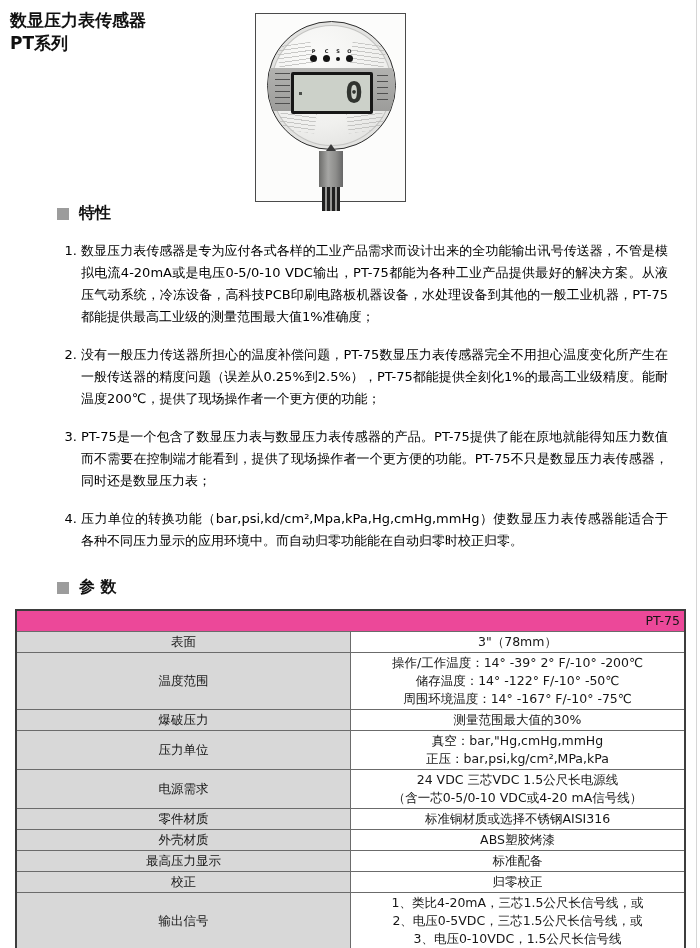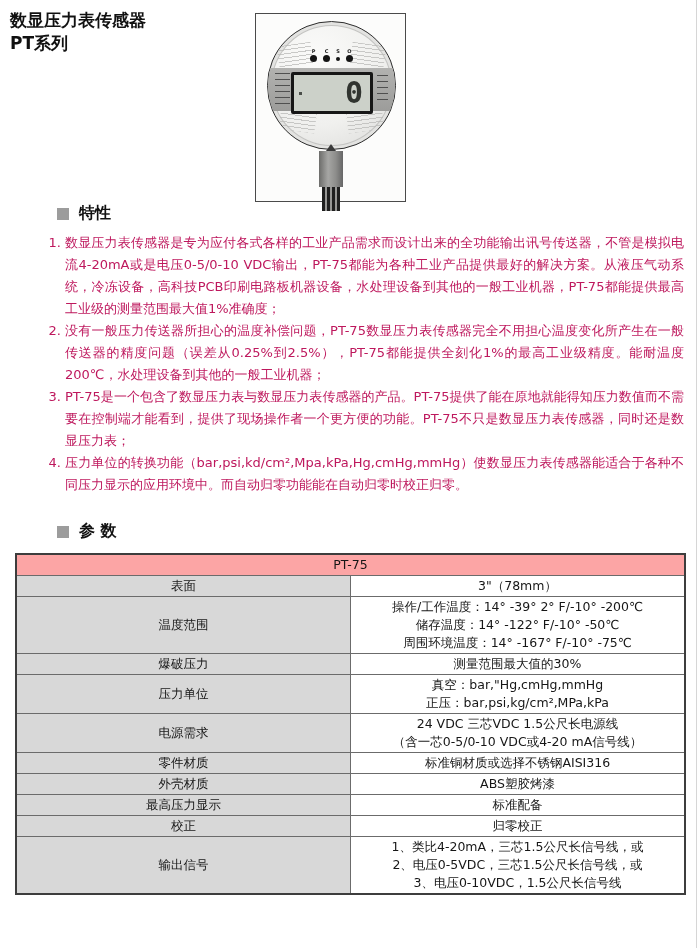--- a/index.html
+++ b/index.html
@@ -36,27 +36,27 @@
   .notch { position:absolute; left:70px; top:130px; width:0; height:0; border-left:5px solid transparent; border-right:5px solid transparent; border-bottom:7px solid #3a3a3a; }
   .stem { position:absolute; left:63px; top:137px; width:24px; height:36px; background:linear-gradient(90deg,#6c6c6a,#a6a6a4 38%,#8d8d8b 70%,#666); }
   .thread { position:absolute; left:66px; top:173px; width:18px; height:24px; background:repeating-linear-gradient(90deg,#1f1f1f 0 3px,#979795 3px 5px); }
 
   
   .section { margin:0 10px; }
   .section-h { display:flex; align-items:center; gap:10px; font-size:16px; font-weight:bold; color:#111;padding-left:47px; }
   .sq { width:12px; height:12px; background:#9c9c9c; flex:0 0 auto; }
 
   .features-list { margin:8px 0 0 0; padding:0 6px 0 55px; }
-  .features-list li { font-size:13px; line-height:22px; text-align:justify; color:#be185d; margin:0; }
+  .features-list li { font-size:13px; line-height:22px; text-align:justify; color:#000000; margin:16px; }
 
   .specs-section { margin-top:25px; }
   .specs-table { border-collapse:collapse; width:671px; margin:11px 0 0 5px; table-layout:fixed;
                  border:2px solid #3d3d3d; font-size:12.5px; }
   .specs-table td { border:1px solid #6b6b6b; padding:1px 4px; line-height:18px; text-align:center; vertical-align:middle; color:#161616; }
-  .specs-table .table-title { background:#fca5a5; }
+  .specs-table .table-title { background:#ec4899;text-align:right; }
   .label-cell { width:192px; background:#d8d8d8; }
   .value-cell { background:#ffffff; white-space:pre-line; }
 </style>
 </head>
 <body>
 
 <div class="page">
   <div class="scan-edge"></div>
 
   <div class="header">
@@ -86,21 +86,21 @@
     </div>
   </div>
 
   <div class="section">
     <div class="section-h">
       <span class="sq"></span>
       <span>特性</span>
     </div>
     <ol class="features-list">
         <li>数显压力表传感器是专为应付各式各样的工业产品需求而设计出来的全功能输出讯号传送器，不管是模拟电流4-20mA或是电压0-5/0-10 VDC输出，PT-75都能为各种工业产品提供最好的解决方案。从液压气动系统，冷冻设备，高科技PCB印刷电路板机器设备，水处理设备到其他的一般工业机器，PT-75都能提供最高工业级的测量范围最大值1%准确度；</li>
-        <li>没有一般压力传送器所担心的温度补偿问题，PT-75数显压力表传感器完全不用担心温度变化所产生在一般传送器的精度问题（误差从0.25%到2.5%），PT-75都能提供全刻化1%的最高工业级精度。能耐温度200℃，水处理设备到其他的一般工业机器；</li>
+        <li>没有一般压力传送器所担心的温度补偿问题，PT-75数显压力表传感器完全不用担心温度变化所产生在一般传送器的精度问题（误差从0.25%到2.5%），PT-75都能提供全刻化1%的最高工业级精度。能耐温度200℃，提供了现场操作者一个更方便的功能；</li>
         <li>PT-75是一个包含了数显压力表与数显压力表传感器的产品。PT-75提供了能在原地就能得知压力数值而不需要在控制端才能看到，提供了现场操作者一个更方便的功能。PT-75不只是数显压力表传感器，同时还是数显压力表；</li>
         <li>压力单位的转换功能（bar,psi,kd/cm²,Mpa,kPa,Hg,cmHg,mmHg）使数显压力表传感器能适合于各种不同压力显示的应用环境中。而自动归零功能能在自动归零时校正归零。</li>
       </ol>
   </div>
 
   <div class="section specs-section">
     <div class="section-h">
       <span class="sq"></span>
       <span>参 数</span>
     </div>

